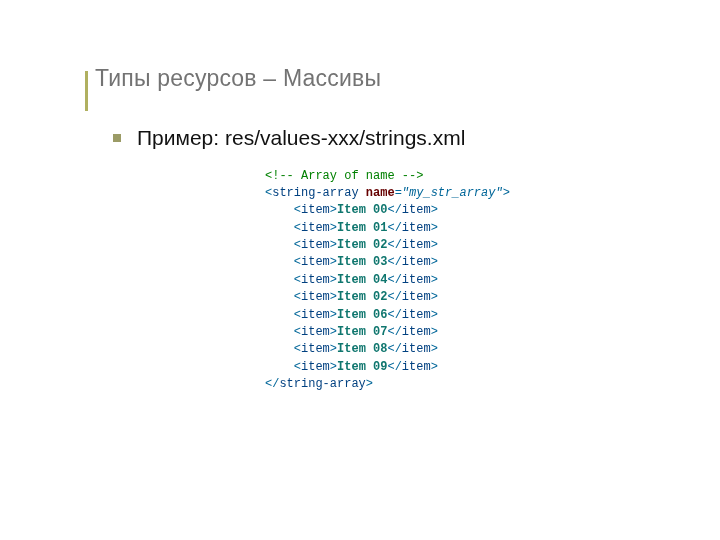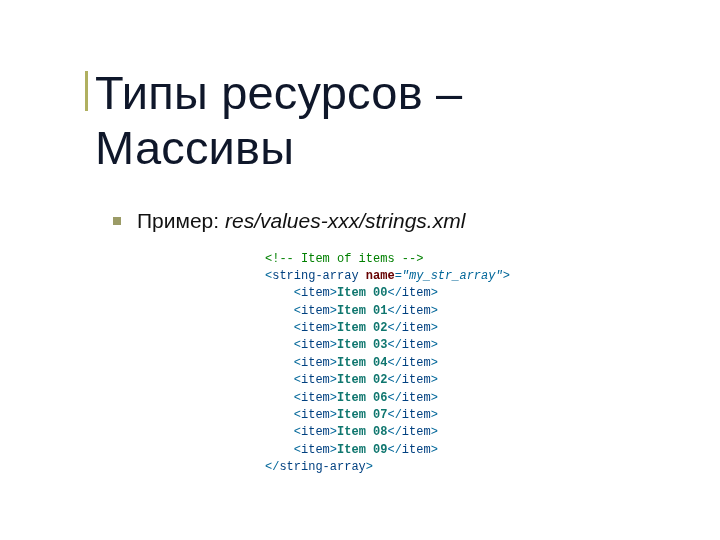--- a/index.html
+++ b/index.html
@@ -27,22 +27,22 @@
     left: -10px;
     top: 6px;
     width: 3px;
     height: 40px;
     background: #b0b060;
   }
   h1.title {
     margin: 0 0 30px 0;
     font-family: "Verdana", Arial, sans-serif;
     font-weight: normal;
-    font-size: 47px;
-    color: #0f172a;
+    font-size: 23px;
+    color: #737373;
     letter-spacing: 0.2px;
   }
   ul.bullets {
     list-style: none;
     padding: 0;
     margin: 0 0 14px 18px;
   }
   ul.bullets li {
     position: relative;
     padding-left: 24px;
@@ -54,21 +54,20 @@
   ul.bullets li::before {
     content: "";
     position: absolute;
     left: 0;
     top: 12px;
     width: 8px;
     height: 8px;
     background: #9b9b66;
   }
   .italic {
-    font-style: italic;
   }
   .code-block {
     margin: 6px 0 0 170px;
     font-family: Consolas, "Courier New", monospace;
     font-size: 12px;
     line-height: 1.45;
     white-space: pre;
     color: #000;
   }
   .c-comment { color: #008000; }
@@ -88,21 +87,21 @@
     <div class="title-accent"></div>
     <h1 class="title">Типы ресурсов – Массивы</h1>
   </div>
 
   <ul class="bullets">
     <li>
       <span>Пример: </span><span class="italic">res/values-xxx/strings.xml</span>
     </li>
   </ul>
 
-  <div class="code-block"><span class="c-comment"><span>&lt;!--</span><span> Item of items </span><span>--&gt;</span></span>
+  <div class="code-block"><span class="c-comment"><span>&lt;!--</span><span> Array of name </span><span>--&gt;</span></span>
 <span><span class="c-punct">&lt;</span><span class="c-tag">string-array</span><span class="c-attr c-bold"> name</span><span class="c-punct">=</span><span class="c-string">"my_str_array"</span><span class="c-punct">&gt;</span></span>
 <span>    <span class="c-punct">&lt;</span><span class="c-tag">item</span><span class="c-punct">&gt;</span><span class="c-text c-bold">Item 00</span><span class="c-punct">&lt;</span><span class="c-punct">/</span><span class="c-tag">item</span><span class="c-punct">&gt;</span></span>
 <span>    <span class="c-punct">&lt;</span><span class="c-tag">item</span><span class="c-punct">&gt;</span><span class="c-text c-bold">Item 01</span><span class="c-punct">&lt;</span><span class="c-punct">/</span><span class="c-tag">item</span><span class="c-punct">&gt;</span></span>
 <span>    <span class="c-punct">&lt;</span><span class="c-tag">item</span><span class="c-punct">&gt;</span><span class="c-text c-bold">Item 02</span><span class="c-punct">&lt;</span><span class="c-punct">/</span><span class="c-tag">item</span><span class="c-punct">&gt;</span></span>
 <span>    <span class="c-punct">&lt;</span><span class="c-tag">item</span><span class="c-punct">&gt;</span><span class="c-text c-bold">Item 03</span><span class="c-punct">&lt;</span><span class="c-punct">/</span><span class="c-tag">item</span><span class="c-punct">&gt;</span></span>
 <span>    <span class="c-punct">&lt;</span><span class="c-tag">item</span><span class="c-punct">&gt;</span><span class="c-text c-bold">Item 04</span><span class="c-punct">&lt;</span><span class="c-punct">/</span><span class="c-tag">item</span><span class="c-punct">&gt;</span></span>
 <span>    <span class="c-punct">&lt;</span><span class="c-tag">item</span><span class="c-punct">&gt;</span><span class="c-text c-bold">Item 02</span><span class="c-punct">&lt;</span><span class="c-punct">/</span><span class="c-tag">item</span><span class="c-punct">&gt;</span></span>
 <span>    <span class="c-punct">&lt;</span><span class="c-tag">item</span><span class="c-punct">&gt;</span><span class="c-text c-bold">Item 06</span><span class="c-punct">&lt;</span><span class="c-punct">/</span><span class="c-tag">item</span><span class="c-punct">&gt;</span></span>
 <span>    <span class="c-punct">&lt;</span><span class="c-tag">item</span><span class="c-punct">&gt;</span><span class="c-text c-bold">Item 07</span><span class="c-punct">&lt;</span><span class="c-punct">/</span><span class="c-tag">item</span><span class="c-punct">&gt;</span></span>
 <span>    <span class="c-punct">&lt;</span><span class="c-tag">item</span><span class="c-punct">&gt;</span><span class="c-text c-bold">Item 08</span><span class="c-punct">&lt;</span><span class="c-punct">/</span><span class="c-tag">item</span><span class="c-punct">&gt;</span></span>

